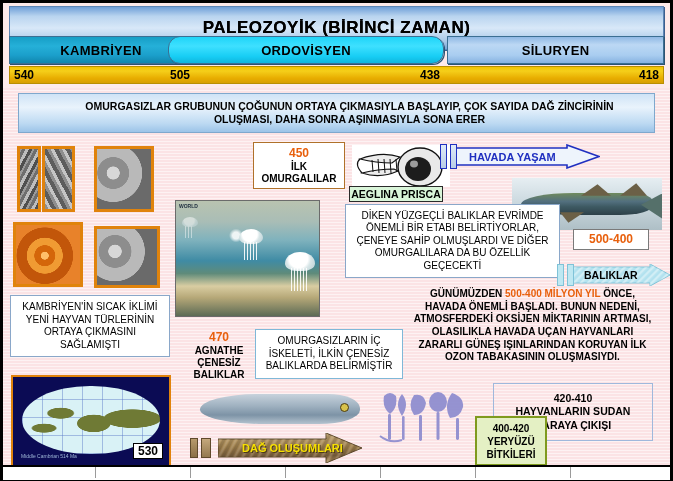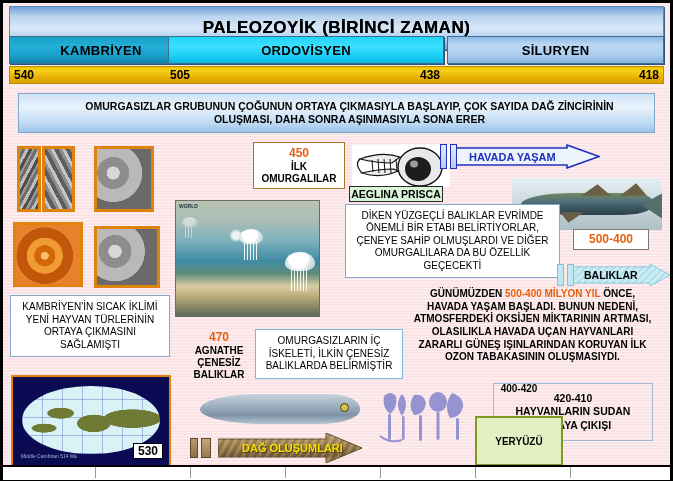--- a/index.html
+++ b/index.html
@@ -48,21 +48,21 @@
     position:absolute;top:0;height:28px;
     display:flex;align-items:center;justify-content:center;
     box-sizing:border-box;
     border:1px solid #3b6f93;
     box-shadow:1px 1px 0 #2c5373;
     font-size:13px;font-weight:bold;color:#000;letter-spacing:.3px;
   }
   .per.kam{left:0;width:184px;
     background:linear-gradient(180deg,#169ec6 0%,#25b0d8 35%,#1b9fcb 70%,#1086ad 100%);}
   .per.ord{left:159px;width:276px;
-    background:linear-gradient(180deg,#1fd4f8 0%,#3ee0ff 35%,#17cdf4 75%,#0fb6dd 100%);}
+    background:linear-gradient(180deg,#1fd4f8 0%,#3ee0ff 35%,#17cdf4 75%,#0fb6dd 100%);border-radius:12px;}
   .per.sil{left:438px;width:217px;
     background:linear-gradient(180deg,#8fb8e4 0%,#bcd8f4 30%,#a9cdf0 70%,#86b2e0 100%);}
 
   .timeline{
     position:absolute;left:9px;top:66px;width:655px;height:18px;
     background:linear-gradient(180deg,#f2c400 0%,#f5cf1a 25%,#e8ad00 70%,#d89e00 100%);
     border:1px solid #b98e00;
     box-sizing:border-box;
   }
   .timeline .tl{
@@ -323,21 +323,21 @@
       <i style="background:#bfe8f2;border:1px solid #7fc3d8;"></i>
       <i style="background:#bfe8f2;border:1px solid #7fc3d8;"></i>
     </div>
     <span class="atxt" style="color:#000;font-size:10.5px;">BALIKLAR</span>
   </div>
 
   <div style="position:absolute;left:395px;top:288px;width:275px;height:86px;text-align:center;line-height:1.27;">
     <div style="font-size:10px;font-weight:bold;">
       <span>GÜNÜMÜZDEN </span><span class="orange">500-400 MİLYON YIL</span><span> ÖNCE,</span>
     </div>
-    <div style="font-size:10px;font-weight:bold;">HAVADA YAŞAM BAŞLADI. BUNUN NEDENİ,</div>
+    <div style="font-size:10px;font-weight:bold;">HAVADA ÖNEMLİ BAŞLADI. BUNUN NEDENİ,</div>
     <div style="font-size:10px;font-weight:bold;">ATMOSFERDEKİ OKSİJEN  MİKTARININ ARTMASI,</div>
     <div style="font-size:10px;font-weight:bold;">OLASILIKLA HAVADA UÇAN HAYVANLARI</div>
     <div style="font-size:10px;font-weight:bold;">ZARARLI  GÜNEŞ IŞINLARINDAN KORUYAN  İLK</div>
     <div style="font-size:10px;font-weight:bold;">OZON TABAKASININ OLUŞMASIYDI.</div>
   </div>
 
   <div style="position:absolute;left:183px;top:330px;width:72px;height:60px;text-align:center;line-height:1.22;">
     <div class="orange" style="font-size:12px;">470</div>
     <div class="txt bold">AGNATHE</div>
     <div class="txt bold">ÇENESİZ</div>
@@ -349,21 +349,21 @@
     <span class="txt">İSKELETİ,  İLKİN ÇENESİZ</span>
     <span class="txt">BALIKLARDA BELİRMİŞTİR</span>
   </div>
 
   <div class="box tbox" style="left:493px;top:383px;width:160px;height:58px;border-color:#9fb8dc;background:transparent;">
     <span class="txt bold" style="font-size:10.5px;">420-410</span>
     <span class="txt bold" style="font-size:10.5px;">HAYVANLARIN SUDAN</span>
     <span class="txt bold" style="font-size:10.5px;">KARAYA ÇIKIŞI</span>
   </div>
 
-  <div class="box olivebox" style="left:475px;top:416px;width:88px;height:50px;gap:40px;">
+  <div class="box olivebox" style="left:475px;top:416px;width:72px;height:50px;">
     <span class="txt bold">400-420</span>
     <span class="txt bold">YERYÜZÜ</span>
     <span class="txt bold">BİTKİLERİ</span>
   </div>
 
   <div class="agna" style="left:200px;top:385px;width:160px;height:48px;">
     <div class="agnabody"></div>
     <div class="agnaeye"></div>
   </div>
 

